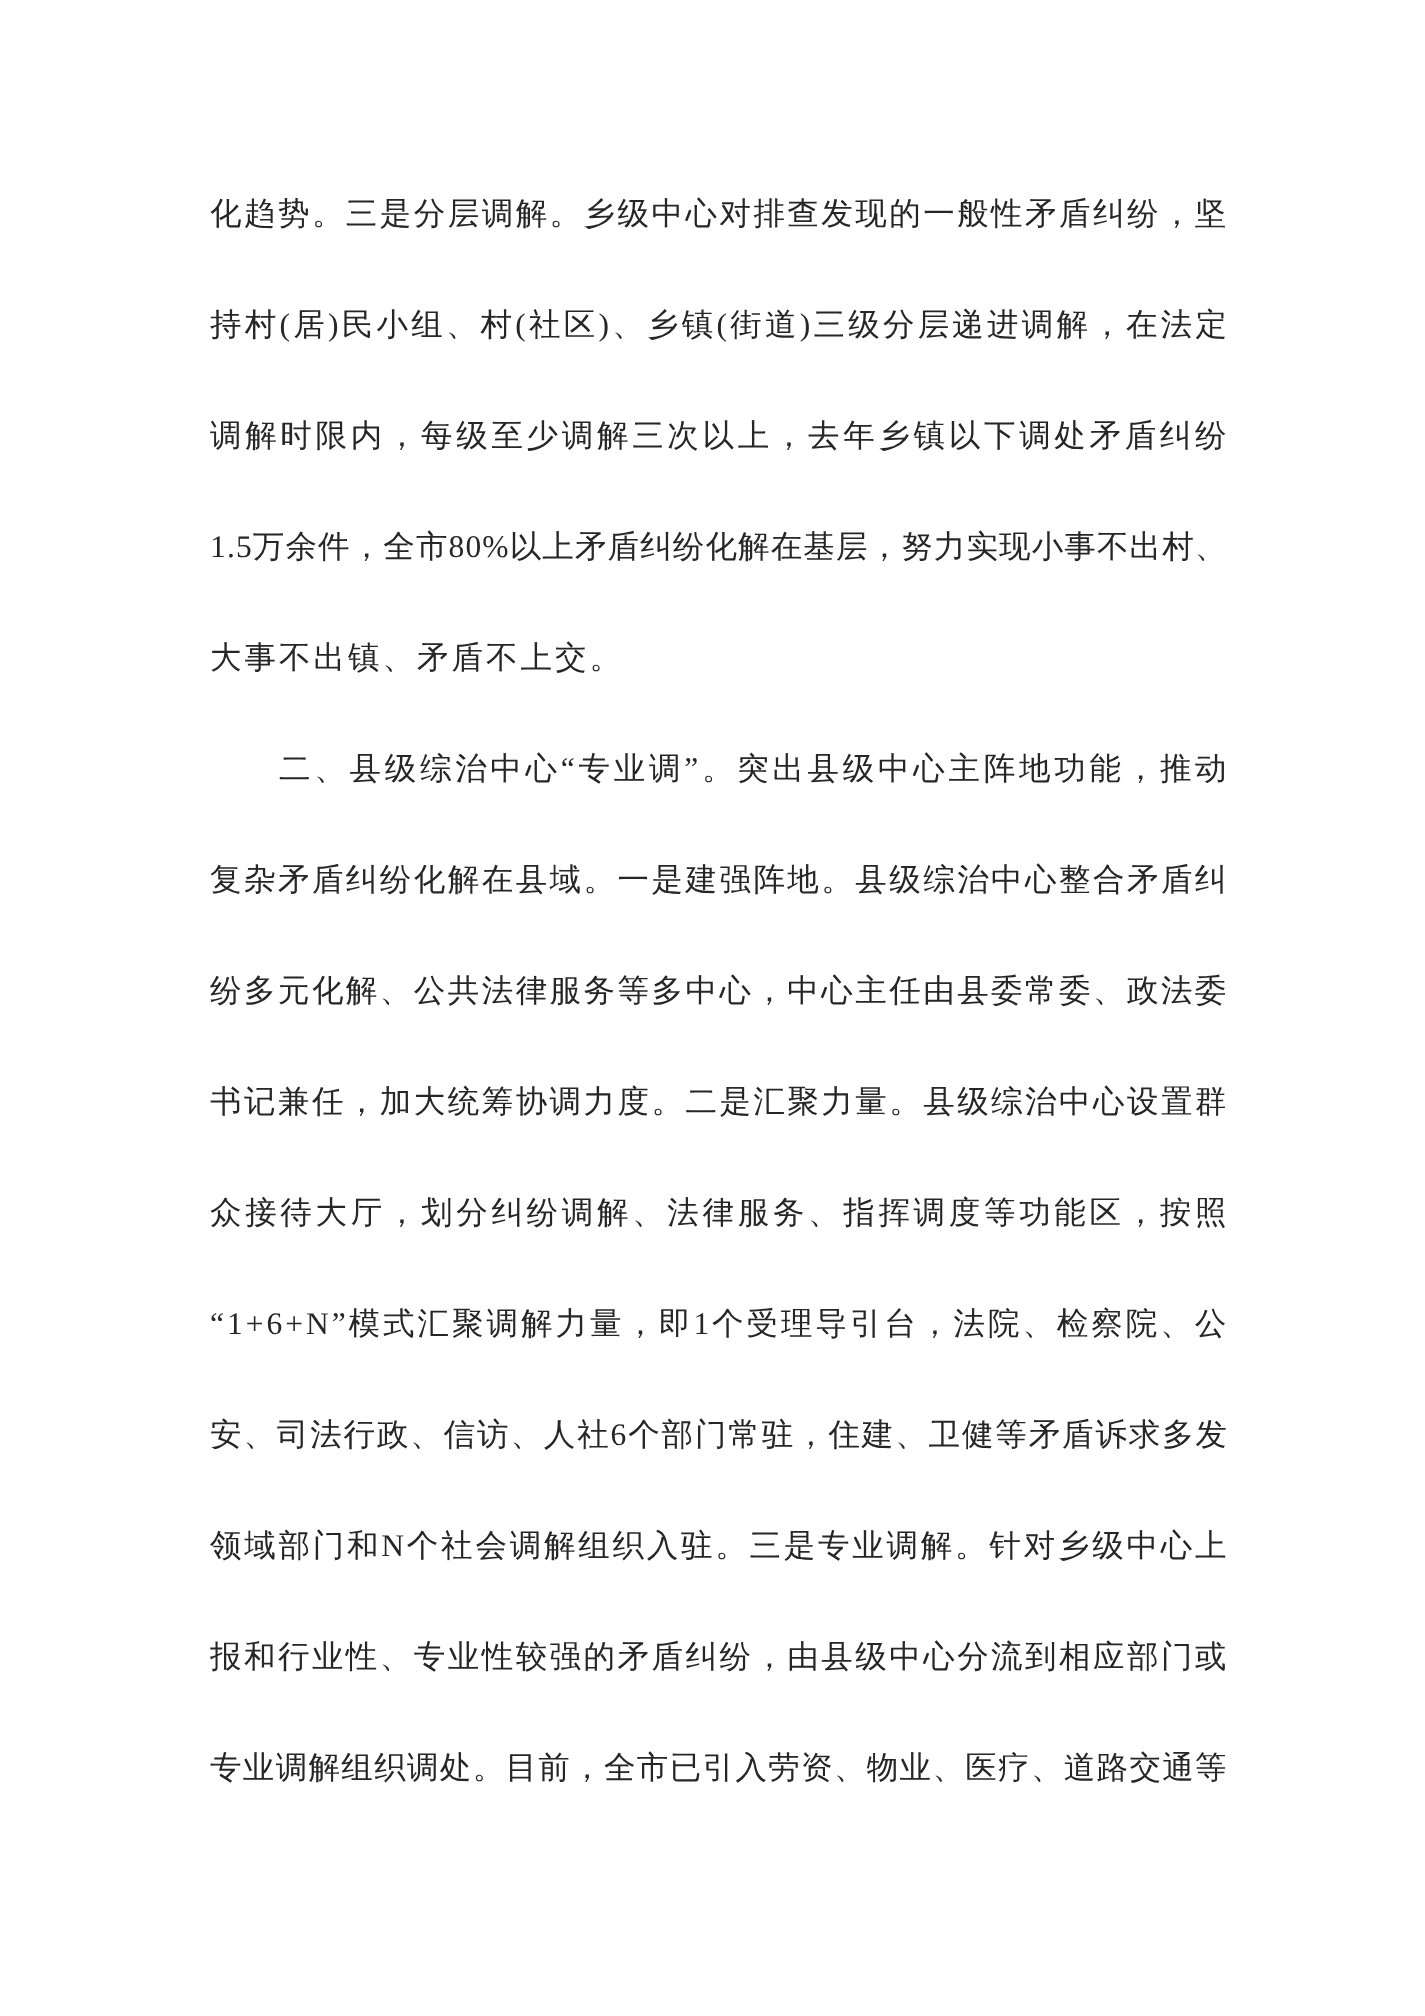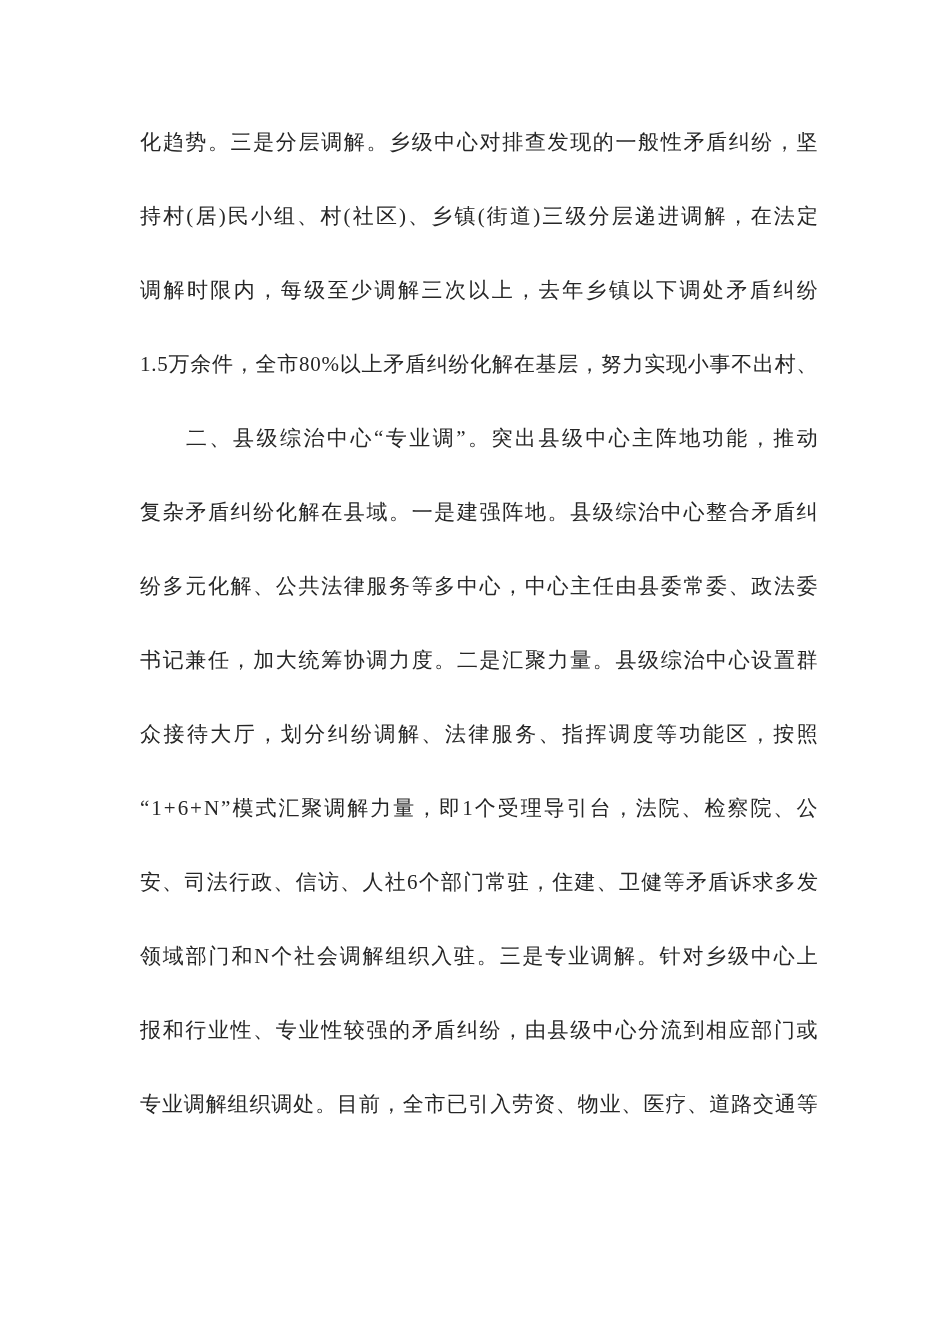--- a/index.html
+++ b/index.html
@@ -181,20 +181,21 @@
         <span>力</span>
         <span>实</span>
         <span>现</span>
         <span>小</span>
         <span>事</span>
         <span>不</span>
         <span>出</span>
         <span>村</span>
         <span>、</span>
       </div>
+      <div class="line plain" style="color: rgb(38, 38, 38);">大事不出镇、矛盾不上交。</div>
       <div class="line j indent" style="color: rgb(38, 38, 38);">
         <span>二</span>
         <span>、</span>
         <span>县</span>
         <span>级</span>
         <span>综</span>
         <span>治</span>
         <span>中</span>
         <span>心</span>
         <span>“</span>

